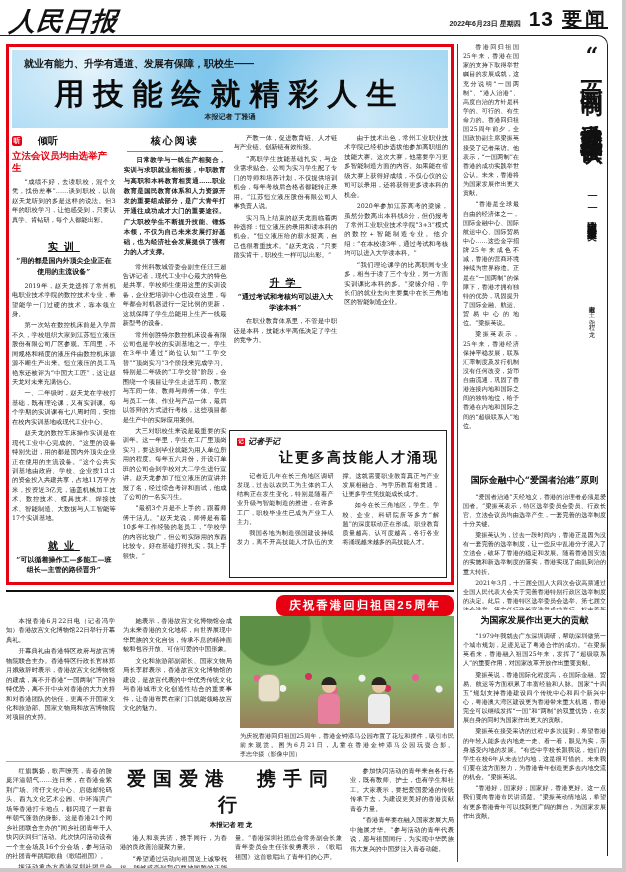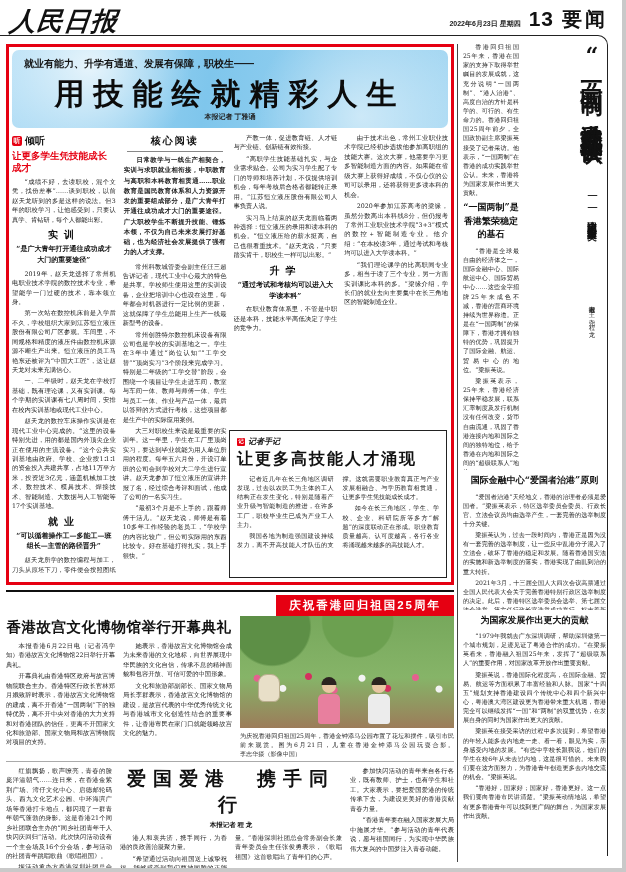--- a/index.html
+++ b/index.html
@@ -5,69 +5,69 @@
   html,body{margin:0;padding:0;background:#c9c9c9;}
   .page{position:relative;width:622px;height:868px;background:#fff;overflow:hidden;
         font-family:"Liberation Sans",sans-serif;color:#111;}
   
   .masthead{position:relative;height:38px;}
   .logo{position:absolute;left:10px;top:4px;font-family:"DejaVu Serif",serif;
         font-weight:bold;font-style:italic;font-size:26px;letter-spacing:1px;transform:skewX(-6deg);}
   .mh-right{position:absolute;right:14px;top:6px;display:flex;align-items:baseline;gap:8px;}
   .mh-date{font-size:7px;color:#222;font-weight:bold;}
   .mh-page{font-size:21px;font-weight:bold;letter-spacing:1px;}
-  .mh-sec{font-size:20px;font-weight:900;letter-spacing:3px;}
+  .mh-sec{font-size:20px;font-weight:900;letter-spacing:3px;text-decoration:underline;}
   .frame-rule{position:absolute;left:0;top:35px;right:14px;height:820px;
         border-top:1.6px solid #222;border-right:1.6px solid #222;border-top-right-radius:10px;}
   
   .content{position:absolute;top:40px;left:0;width:608px;bottom:0;display:flex;}
   .left{width:448px;padding:0 0 0 6px;}
   .vdivider{width:1px;background:#444;margin:4px 3px 6px 3px;}
   .right{width:150px;padding:2px 2px 0 2px;overflow:hidden;}
   
   .feature{border:3px solid #e60012;margin-top:4px;padding:3px;background:#fff;}
   .fbanner{height:78px;background:
       radial-gradient(circle at 18% 20%,rgba(255,255,255,.75),rgba(255,255,255,0) 28%),
       radial-gradient(circle at 80% 85%,rgba(255,255,255,.5),rgba(255,255,255,0) 30%),
       linear-gradient(100deg,#b5dff6 0%,#7fc6ec 45%,#a9d9f3 100%);
-      position:relative;border-radius:7px;}
+      position:relative;}
   .fkicker{position:absolute;left:12px;top:7px;font-size:10px;font-weight:bold;color:#151515;}
   .ftitle{position:absolute;left:0;right:0;top:24px;text-align:center;font-size:30px;
       font-weight:900;letter-spacing:9px;color:#0b0b0b;font-family:"Liberation Sans",sans-serif;}
   .fby{position:absolute;left:0;right:0;top:62px;text-align:center;font-size:7px;color:#222;font-weight:bold;}
   .fbody{position:relative;height:446px;display:flex;gap:7px;padding-top:5px;}
   .fcol{flex:1 1 0;overflow:hidden;height:440px;}
   .fcol.short{height:286px;}
   .t{font-family:"DejaVu Serif",serif;font-size:6.3px;line-height:1.5;text-align:justify;
      margin:0 0 2px 0;text-indent:2em;color:#1c1c1c;}
-  .listen-row{display:flex;align-items:center;gap:3px;margin:1px 0 2px 0;}
+  .listen-row{display:flex;align-items:center;gap:16px;margin:1px 0 2px 0;}
   .listen-icon{width:10px;height:10px;background:#e60012;color:#fff;font-size:7px;font-weight:bold;
      display:flex;align-items:center;justify-content:center;border-radius:2px;}
   .listen-label{font-size:10px;font-weight:900;}
   .listen-sub{color:#e60012;font-size:9.5px;font-weight:bold;margin:0 0 3px 0;line-height:1.25;}
-  .shead{text-align:center;font-size:10px;font-weight:900;letter-spacing:6px;margin:4px 0 2px 0;}
+  .shead{text-align:center;font-size:10px;font-weight:900;letter-spacing:6px;margin:16px 0 2px 0;text-decoration:underline;}
   .squote{font-family:"DejaVu Serif",serif;text-align:center;font-size:7px;font-weight:bold;
      line-height:1.55;margin:0 2px 3px 2px;color:#111;}
   .core-label{text-align:center;font-size:10px;font-weight:900;letter-spacing:2px;
      border-bottom:1px solid #888;padding:1px 0 3px 0;margin:0 4px 3px 4px;}
   .core-text{font-family:"DejaVu Serif",serif;font-size:6.4px;font-weight:bold;line-height:1.6;
      text-align:justify;text-indent:2em;color:#222;margin:0 1px 4px 1px;}
   .note{position:absolute;right:1px;bottom:1px;width:218px;height:148px;border:1.3px solid #222;
      padding:5px 7px;box-sizing:border-box;background:#fff;}
   .note-labelrow{display:flex;align-items:center;gap:3px;}
   .note-icon{width:8px;height:8px;background:#e60012;color:#fff;font-size:5.5px;font-weight:bold;
      display:flex;align-items:center;justify-content:center;border-radius:1px;}
   .note-label{font-size:8px;font-weight:900;font-style:italic;}
-  .note-title{text-align:left;font-size:16px;font-weight:900;letter-spacing:2px;margin:2px 0 4px 0;}
+  .note-title{text-align:right;font-size:14px;font-weight:900;letter-spacing:2px;margin:2px 0 4px 0;}
   .note-body{columns:2;column-gap:9px;height:100px;overflow:hidden;}
   .note-body .t{font-size:6.1px;color:#222;}
   
   .divrow{position:relative;margin-top:5px;border-top:2.5px solid #101010;height:23px;}
   .banner25{position:absolute;right:0;top:3px;background:#e60012;color:#fff;font-size:11.5px;
-     font-weight:900;letter-spacing:2px;padding:3px 13px;}
+     font-weight:900;letter-spacing:2px;padding:3px 13px;border-radius:8px;}
   .midband{display:flex;gap:8px;margin-top:1px;height:140px;}
   .palace{width:226px;overflow:hidden;}
   .palace-title{font-family:"DejaVu Serif",serif;text-align:center;font-size:14.5px;font-weight:900;
      letter-spacing:0.5px;margin:2px 0 4px 0;}
   .palace-cols{columns:2;column-gap:8px;height:114px;overflow:hidden;}
   .photo-wrap{width:214px;}
   .photo{position:relative;width:214px;height:112px;overflow:hidden;background:
      radial-gradient(circle at 15% 10%,#5d8f46 0 18%,rgba(0,0,0,0) 19%),
      radial-gradient(circle at 55% 5%,#6ca050 0 22%,rgba(0,0,0,0) 23%),
      linear-gradient(#77a85c 0%,#86b468 55%,#9c7c5a 100%);}
@@ -145,24 +145,24 @@
           <div class="ftitle">用技能绘就精彩人生</div>
           <div class="fby">本报记者 丁雅诵</div>
         </div>
         <div class="fbody">
 
           <div class="fcol">
             <div class="listen-row">
               <span class="listen-icon">听</span>
               <span class="listen-label">倾听</span>
             </div>
-            <div class="listen-sub">让更多学生凭技能成长成才</div>
+            <div class="listen-sub">立法会议员均由选举产生</div>
             <p class="t">“成绩不好，去读职校，混个文凭，找份差事”……谈到职校，以前赵天龙听到的多是这样的说法。但3年的职校学习，让他感受到，只要认真学、肯钻研，每个人都能出彩。</p>
             <div class="shead">实训</div>
-            <div class="squote">“是广大青年打开通往成功成才大门的重要途径”</div>
+            <div class="squote">“用的都是国内外顶尖企业正在使用的主流设备”</div>
             <p class="t">2019年，赵天龙选择了常州机电职业技术学院的数控技术专业，希望能学一门过硬的技术，靠本领立身。</p>
             <p class="t">第一次站在数控机床前是入学后不久，学校组织大家到江苏恒立液压股份有限公司厂区参观。车间里，不同规格和精度的液压件由数控机床源源不断生产出来。恒立液压的员工马艳东还被评为“中国大工匠”，这让赵天龙对未来充满信心。</p>
             <p class="t">一、二年级时，赵天龙在学校打基础，既有理论课，又有实训课。每个学期的实训课有七八周时间，安排在校内实训基地或现代工业中心。</p>
             <p class="t">赵天龙的数控车床操作实训是在现代工业中心完成的。“这里的设备特别先进，用的都是国内外顶尖企业正在使用的主流设备。”这个公共实训基地由政府、学校、企业按1∶1∶1的资金投入共建共享，占地11万平方米，投资近3亿元，涵盖机械加工技术、数控技术、模具技术、焊接技术、智能制造、大数据与人工智能等17个实训基地。</p>
             <div class="shead">就业</div>
             <div class="squote">“可以循着操作工—多能工—班组长—主管的路径晋升”</div>
             <p class="t">赵天龙所学的数控编程与加工，刀头从原坯下刀，零件便会按照图纸精确成形。最开始是写简单的程序，随着时间推移，程序的难度不断升级，最后是要求小组成员一起完成大项目。</p>
           </div>
 
           <div class="fcol">
@@ -204,21 +204,20 @@
 
         </div>
       </div>
 
       <div class="divrow">
         <div class="banner25">庆祝香港回归祖国25周年</div>
       </div>
 
       <div class="midband">
         <div class="palace">
-          <div class="palace-title">香港故宫文化博物馆举行开幕典礼</div>
           <div class="palace-cols">
             <p class="t">本报香港6月22日电（记者冯学知）香港故宫文化博物馆22日举行开幕典礼。</p>
             <p class="t">开幕典礼由香港特区政府与故宫博物院联合主办。香港特区行政长官林郑月娥致辞时表示，香港故宫文化博物馆的建成，离不开香港“一国两制”下的独特优势，离不开中央对香港的大力支持和对香港团队的信任，更离不开国家文化和旅游部、国家文物局和故宫博物院对项目的支持。</p>
             <p class="t">她表示，香港故宫文化博物馆会成为未来香港的文化地标，向世界展现中华民族的文化自信，传承不息的精神面貌和包容开放、可信可爱的中国形象。</p>
             <p class="t">文化和旅游部副部长、国家文物局局长李群表示，香港故宫文化博物馆的建设，是故宫代表的中华优秀传统文化与香港城市文化创造性结合的重要事件，让香港市民在家门口就能领略故宫文化的魅力。</p>
 
           </div>
         </div>
         <div class="photo-wrap">
           <div class="photo">
@@ -263,21 +262,20 @@
 
     </div>
 
     <div class="vdivider"></div>
 
     <div class="right">
 
       <div class="hk-top">
         <div class="hk-text">
           <p class="t">香港回归祖国25年来，香港在国家的支持下取得举世瞩目的发展成就，这充分说明“一国两制”、“港人治港”、高度自治的方针是科学的、可行的、有生命力的。香港回归祖国25周年前夕，全国政协副主席梁振英接受了记者采访。他表示，“一国两制”在香港的成功实践举世公认。未来，香港将为国家发展作出更大贡献。</p>
-          <div class="hk-sub">“一国两制”是香港繁荣稳定的基石</div>
           <p class="t">“香港是全球最自由的经济体之一，国际金融中心、国际航运中心、国际贸易中心……这些金字招牌25年来成色不减，香港的营商环境持续为世界称道。正是在“一国两制”的保障下，香港才拥有独特的优势，巩固提升了国际金融、航运、贸易中心的地位。”梁振英说。</p>
           <p class="t">梁振英表示，25年来，香港经济保持平稳发展，联系汇率制度及发行机制没有任何改变，货币自由流通，巩固了香港连接内地和国际之间的独特地位，给予香港在内地和国际之间的“超级联系人”地位。</p>
 
         </div>
         <div class="hk-vert">
           <span class="vtitle">“一国两制”香港成功实践举世公认</span>
           <span class="vsub">——访全国政协副主席梁振英</span>
           <span class="vby">本报记者　王　尧　程　龙</span>
         </div>
       </div>

